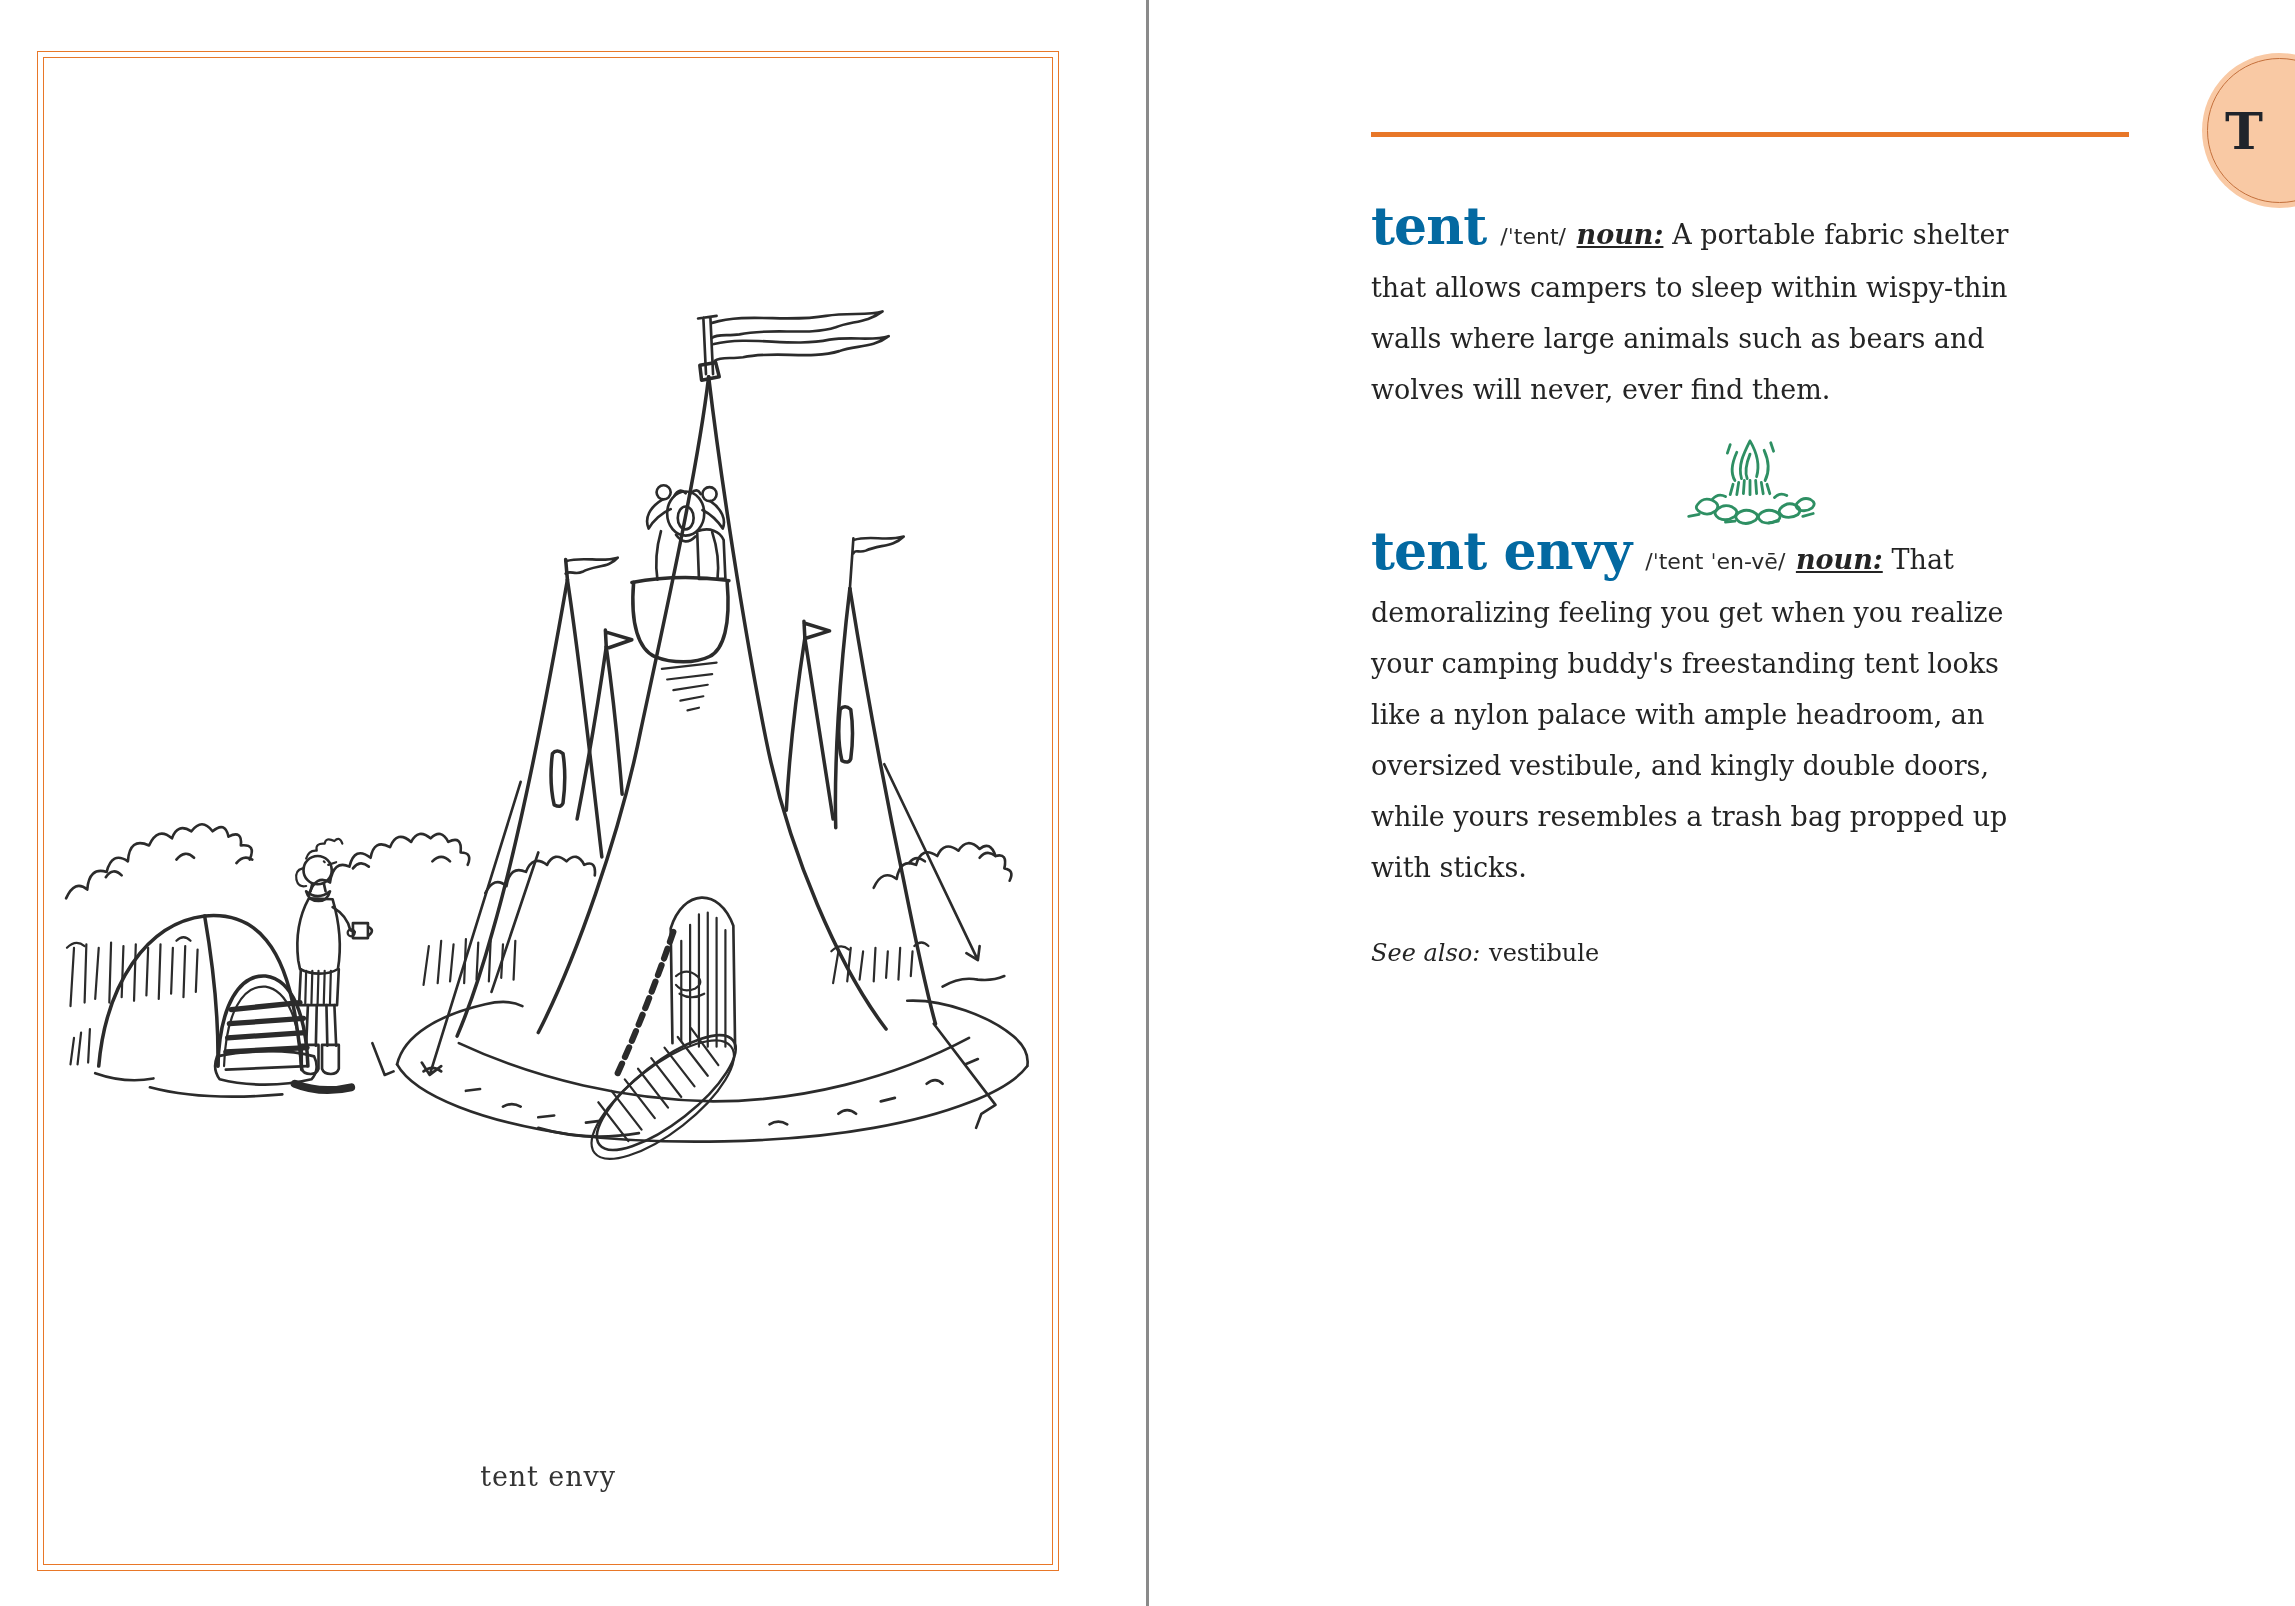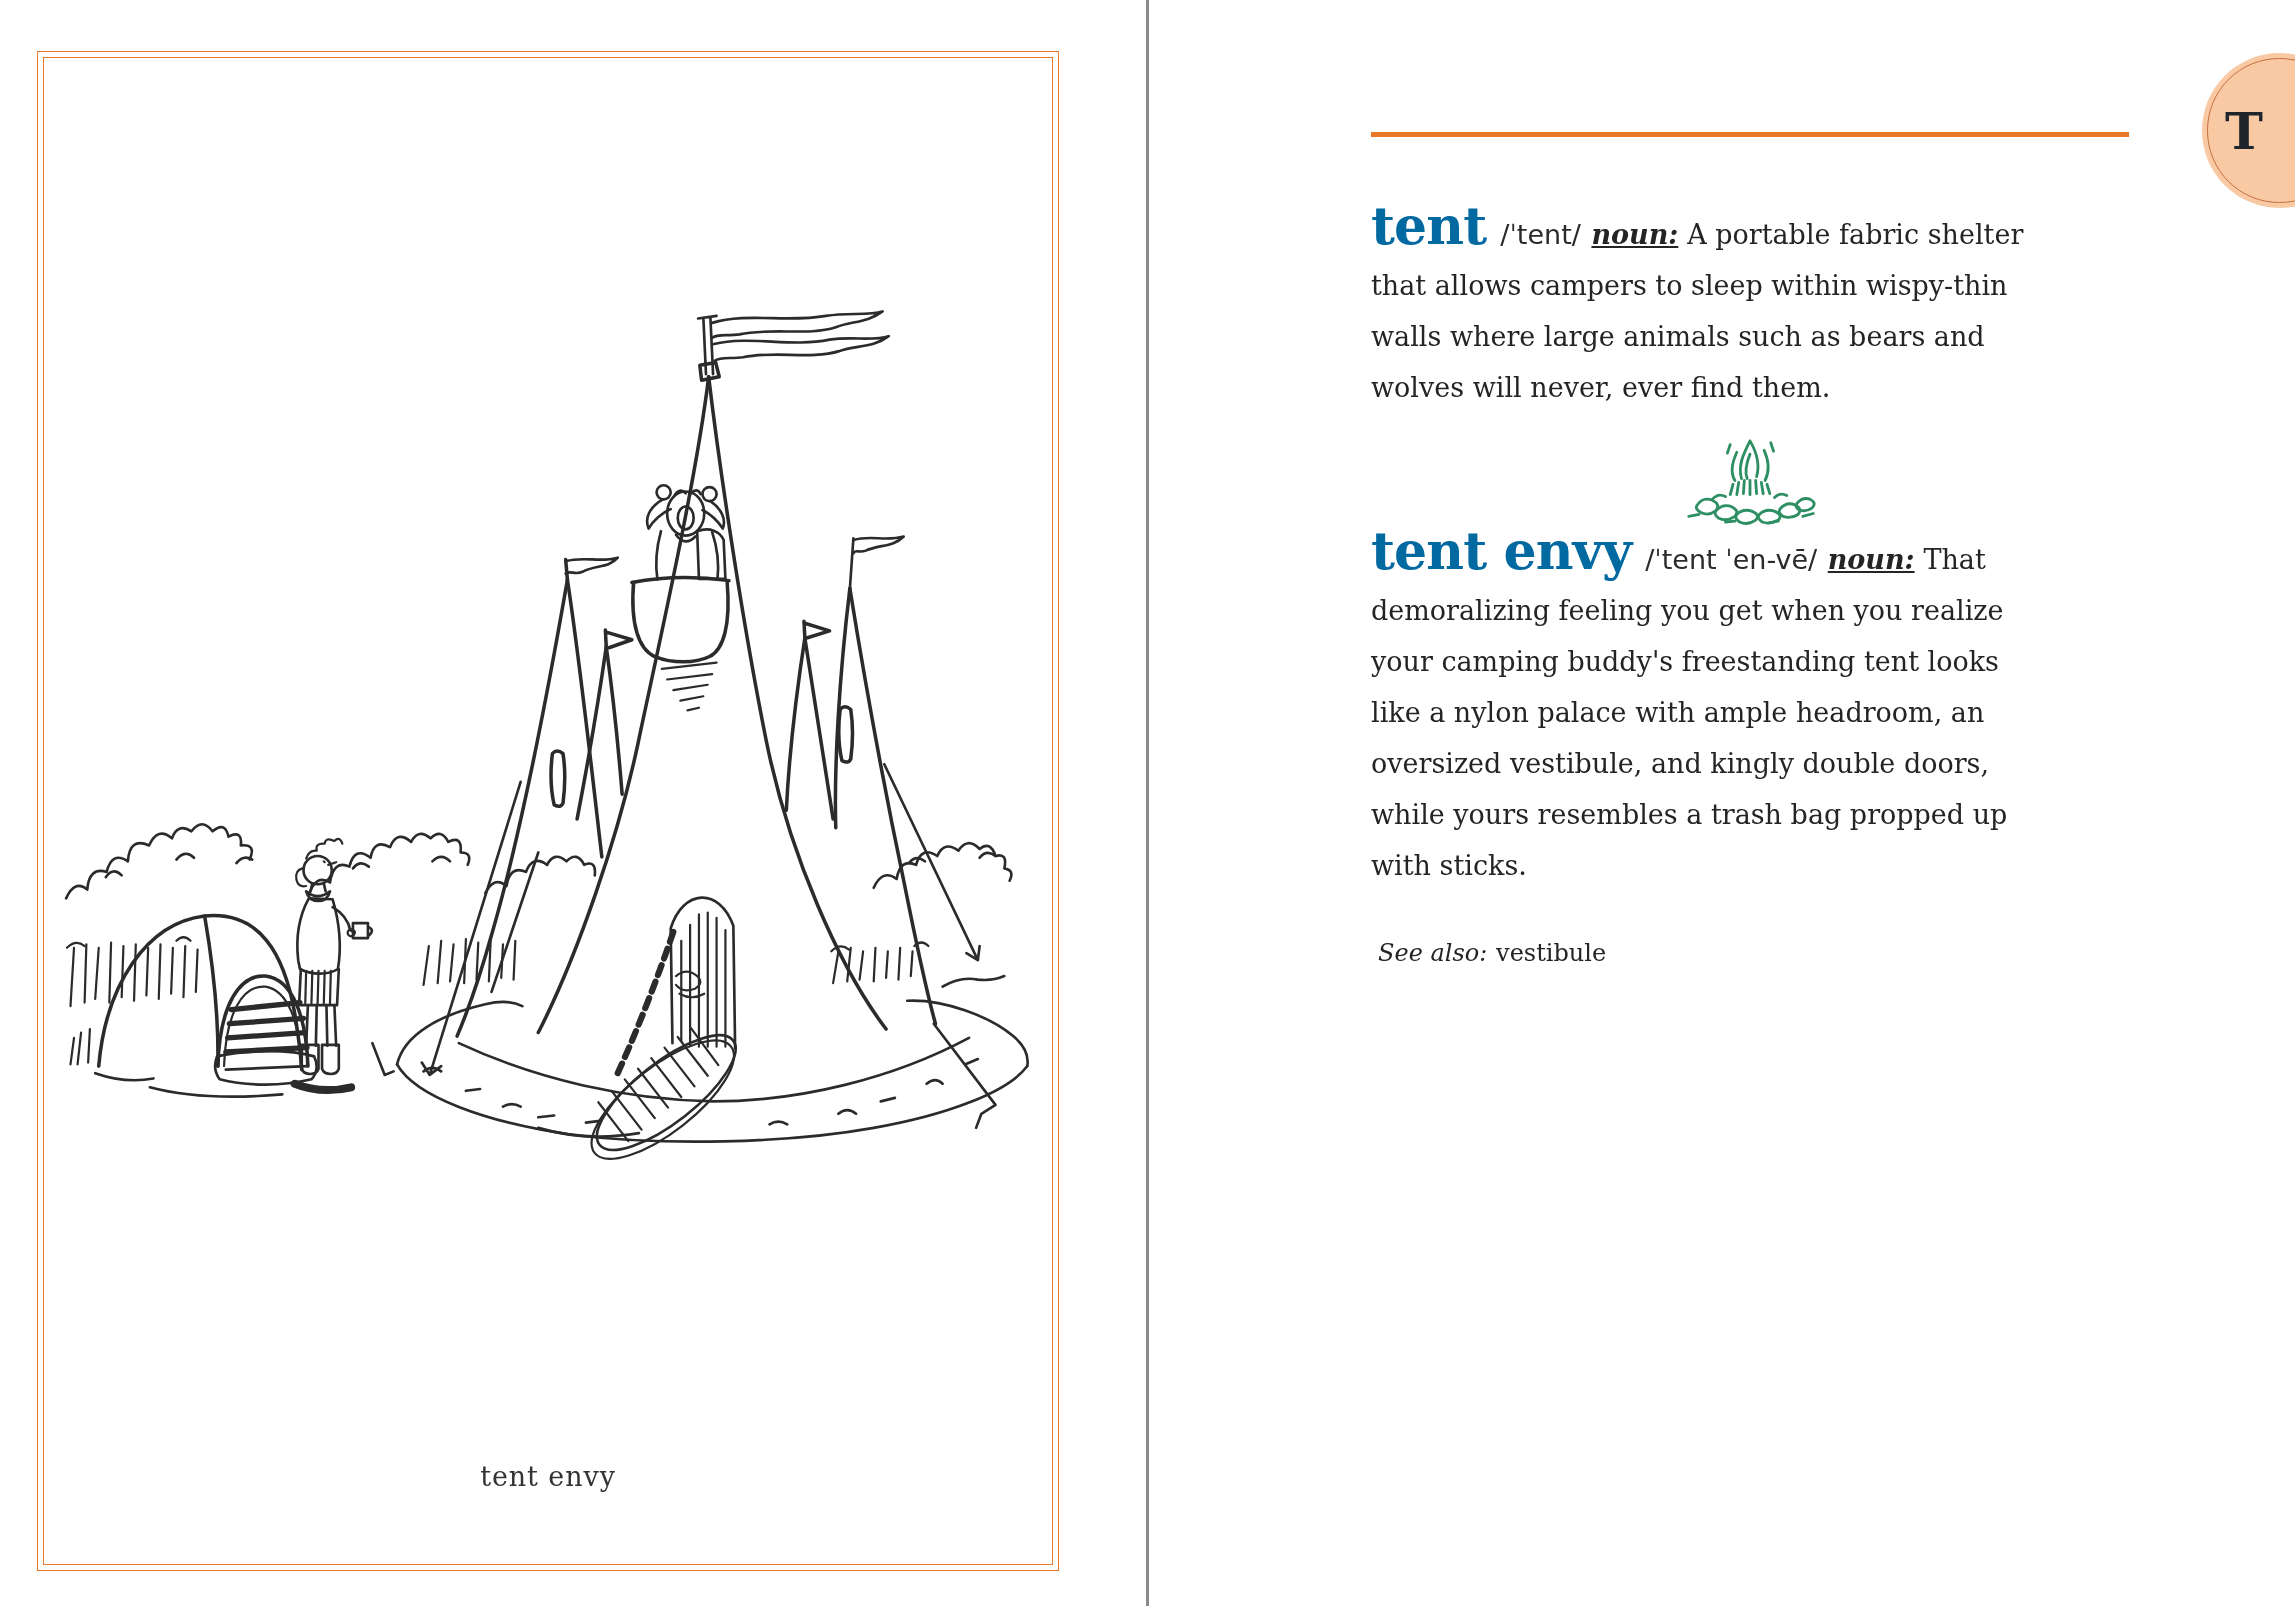--- a/index.html
+++ b/index.html
@@ -33,27 +33,27 @@
   .gutter{position:absolute;left:1146px;top:0;width:2.6px;height:1607px;background:var(--gutter);}
 
   
   .right-col{position:absolute;left:1371px;top:0;width:758px;height:1607px;}
   .top-rule{position:absolute;left:0;top:132px;width:758px;height:5.3px;background:var(--accent-orange);}
   .entry{position:absolute;left:0;width:758px;font-size:27px;line-height:51px;color:var(--text);}
   .entry-1{top:200px;}
   .entry-2{top:525px;}
   .hw{font-family:"DejaVu Serif",serif;font-weight:bold;font-size:52px;line-height:51px;
     letter-spacing:-0.9px;color:#0369a1;margin-right:14px;}
-  .pron{font-family:"DejaVu Sans",sans-serif;font-size:27px;color:#2a2a2a;margin-right:10.6px;}
+  .pron{font-family:"DejaVu Sans",sans-serif;font-size:22px;color:#2a2a2a;margin-right:10.6px;}
   .pos{font-style:italic;font-weight:bold;margin-right:8.8px;text-decoration:underline;}
   .def{white-space:pre-wrap;}
   .campfire{position:absolute;left:0;top:433px;width:758px;text-align:center;}
   .campfire svg{color:var(--campfire-green);}
   .campfire path{stroke:currentColor;fill:none;stroke-linecap:round;stroke-linejoin:round;stroke-width:3px;}
-  .see-also{position:absolute;left:7px;top:936px;font-size:24px;line-height:35px;}
+  .see-also{position:absolute;left:0;top:936px;font-size:24px;line-height:35px;}
   .see-also .lbl{font-style:italic;margin-right:8.8px;}
   .footer{position:absolute;left:0;top:1496px;width:758px;display:flex;align-items:center;gap:14px;}
   .footer .rule{flex:1;height:4.4px;background:var(--accent-orange);}
   .page-num{font-family:"DejaVu Sans",sans-serif;font-weight:bold;font-size:27px;
     color:#2b2b2b;transform:scaleX(.88);letter-spacing:0px;}
 
   
   .tab{position:absolute;left:2202px;top:53px;width:155px;height:155px;border-radius:50%;
     background:var(--tab-fill);display:flex;align-items:center;}
   .tab::after{content:"";position:absolute;inset:5.3px;border:1.8px solid var(--tab-ring);border-radius:50%;}

